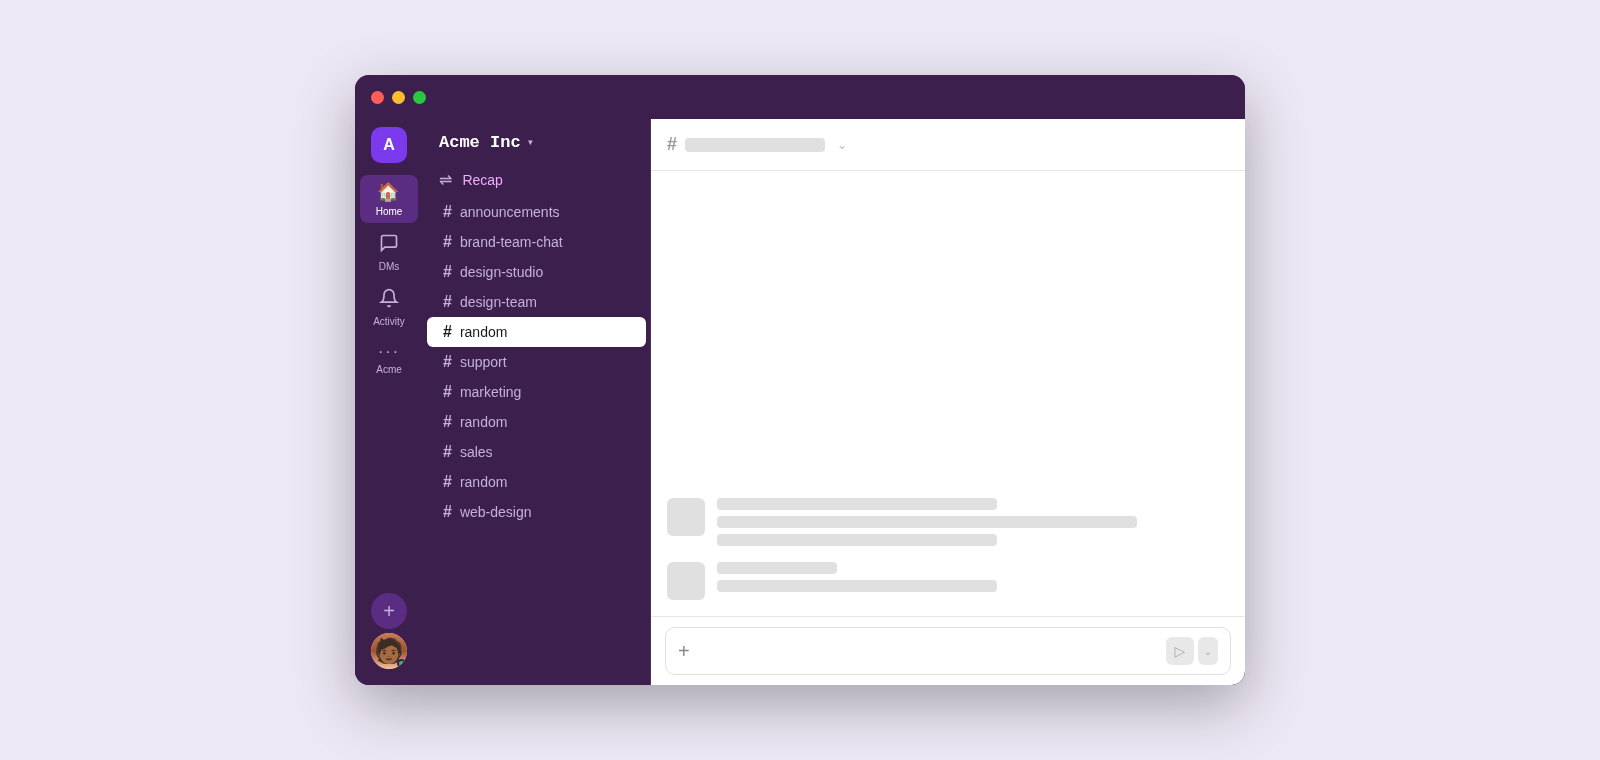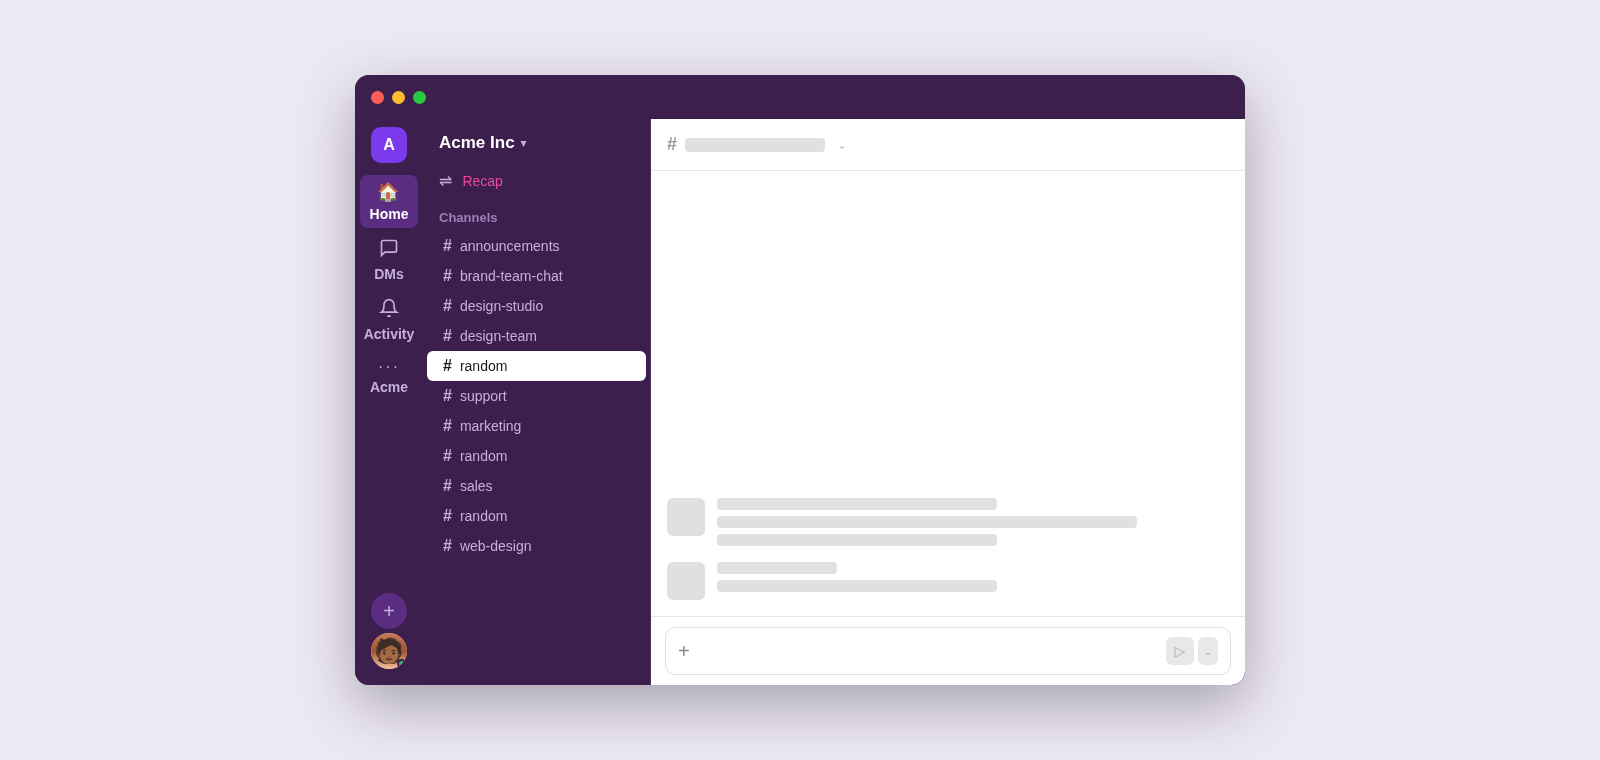--- a/index.html
+++ b/index.html
@@ -99,22 +99,22 @@
     .sidebar-nav-item.active {
       background: #5a2d82;
       color: white;
     }
 
     .sidebar-nav-item .nav-icon {
       font-size: 18px;
     }
 
     .sidebar-nav-item .nav-label {
-      font-size: 14px;
-      font-weight: 700;
+      font-size: 10px;
+      font-weight: 400;
     }
 
     .sidebar-add-btn {
       width: 36px; height: 36px;
       border-radius: 50%;
       background: #5a2d82;
       display: flex;
       align-items: center;
       justify-content: center;
       cursor: pointer;
@@ -161,20 +161,21 @@
       flex-shrink: 0;
       border-right: 1px solid rgba(255,255,255,0.08);
     }
 
     .workspace-header {
       padding: 14px 16px 10px;
       display: flex;
       align-items: center;
       gap: 6px;
       cursor: pointer;
+      font-family: Liberation Mono, monospace;
     }
 
     .workspace-name {
       color: white;
       font-size: 17px;
       font-weight: 700;
     }
 
     .workspace-chevron {
       color: #c4b0d8;
@@ -419,24 +420,23 @@
     <div class="channel-sidebar">
       <div class="workspace-header">
         <span class="workspace-name">Acme Inc</span>
         <span class="workspace-chevron">▾</span>
       </div>
 
       <div class="recap-item">
         <span class="recap-icon" style="color:#c4b0d8;">
           ⇌
         </span>
-        <span style="color:#ec4899;">Recap</span>
-      </div>
-
-      <div class="section-label">Channels</div>
+        <span style="color:#f0abfc;">Recap</span>
+      </div>
+
 
       <div>
         <div class="channel-item">
           <span class="channel-hash">#</span>
           <span>announcements</span>
         </div>
         <div class="channel-item">
           <span class="channel-hash">#</span>
           <span>brand-team-chat</span>
         </div>

